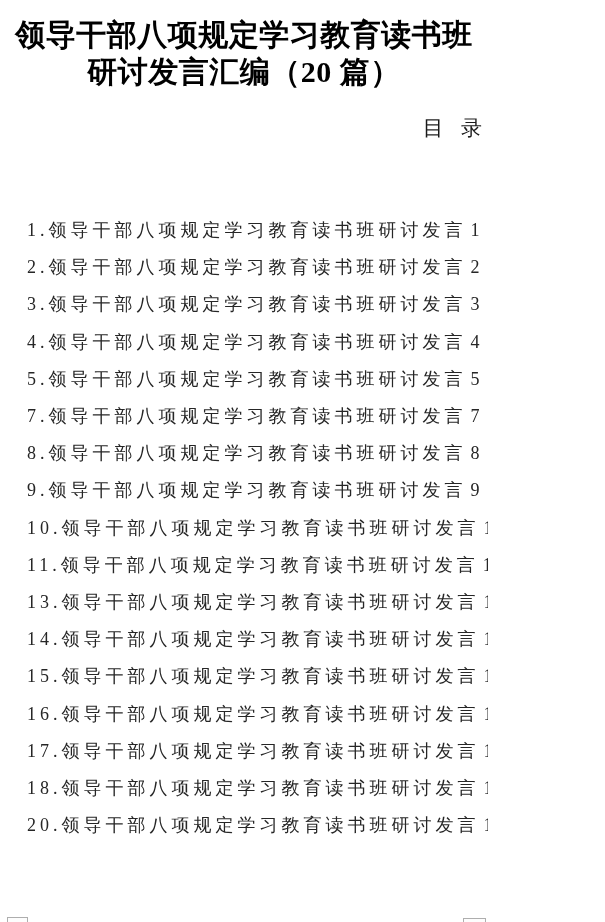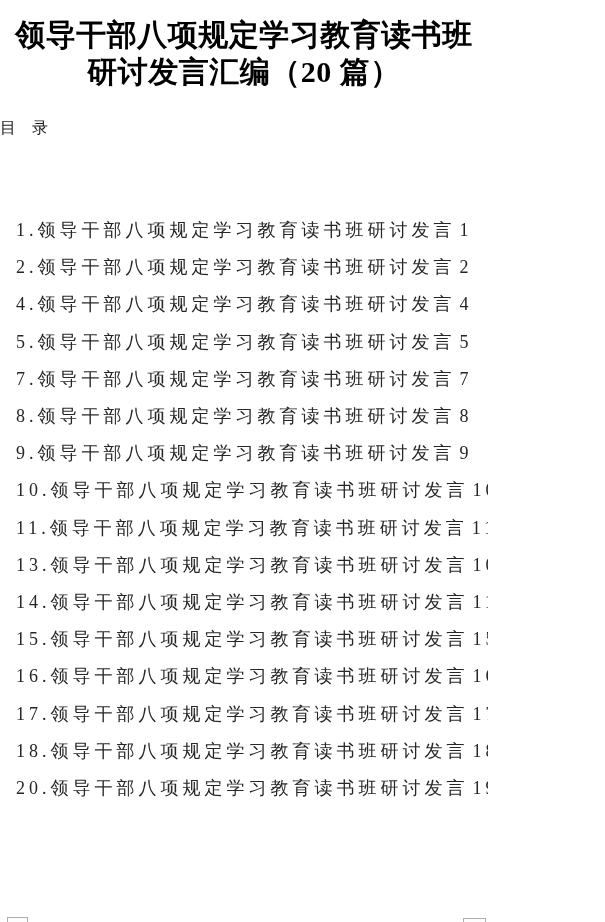--- a/index.html
+++ b/index.html
@@ -23,30 +23,30 @@
     line-height: 37px;
     font-weight: bold;
     color: #000000;
     letter-spacing: 0.5px;
   }
   .doc-title .title-line {
     display: block;
   }
   .toc-heading {
     margin: 24px 0 0 0;
-    text-align: left;
-    font-size: 16px;
+    text-align: right;
+    font-size: 21px;
     line-height: 28px;
     font-weight: normal;
     color: #1a1a1a;
     letter-spacing: 6px;
   }
   .toc-list {
     margin-top: 70px;
-    padding-left: 16px;
+    padding-left: 27px;
   }
   .toc-item {
     font-size: 18px;
     line-height: 37.2px;
     letter-spacing: 4px;
     color: #262626;
     white-space: nowrap;
   }
   .toc-item .toc-page {
     padding-left: 4px;
@@ -79,20 +79,21 @@
     <span class="title-line">研讨发言汇编（20 篇）</span>
   </h1>
 
   <h2 class="toc-heading">目 录</h2>
 
   <div class="toc-list">
   <div class="toc-item"><span class="toc-index">1.</span><span class="toc-title">领导干部八项规定学习教育读书班研讨发言</span><span class="toc-page">1</span></div>
 
   <div class="toc-item"><span class="toc-index">2.</span><span class="toc-title">领导干部八项规定学习教育读书班研讨发言</span><span class="toc-page">2</span></div>
 
+  <div class="toc-item"><span class="toc-index">3.</span><span class="toc-title">领导干部八项规定学习教育读书班研讨发言</span><span class="toc-page">3</span></div>
 
   <div class="toc-item"><span class="toc-index">4.</span><span class="toc-title">领导干部八项规定学习教育读书班研讨发言</span><span class="toc-page">4</span></div>
 
   <div class="toc-item"><span class="toc-index">5.</span><span class="toc-title">领导干部八项规定学习教育读书班研讨发言</span><span class="toc-page">5</span></div>
 
 
   <div class="toc-item"><span class="toc-index">7.</span><span class="toc-title">领导干部八项规定学习教育读书班研讨发言</span><span class="toc-page">7</span></div>
 
   <div class="toc-item"><span class="toc-index">8.</span><span class="toc-title">领导干部八项规定学习教育读书班研讨发言</span><span class="toc-page">8</span></div>
 

